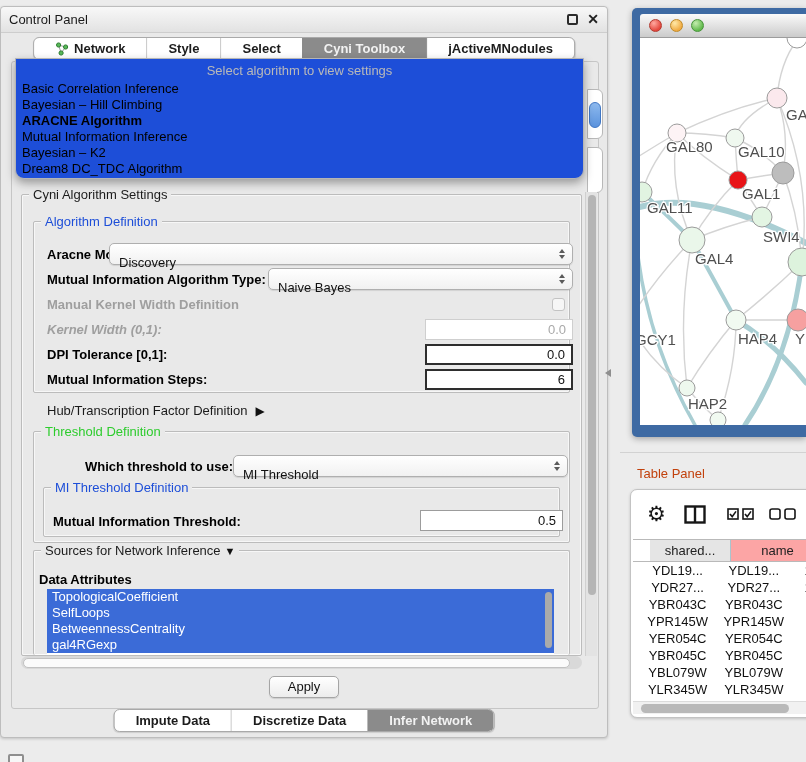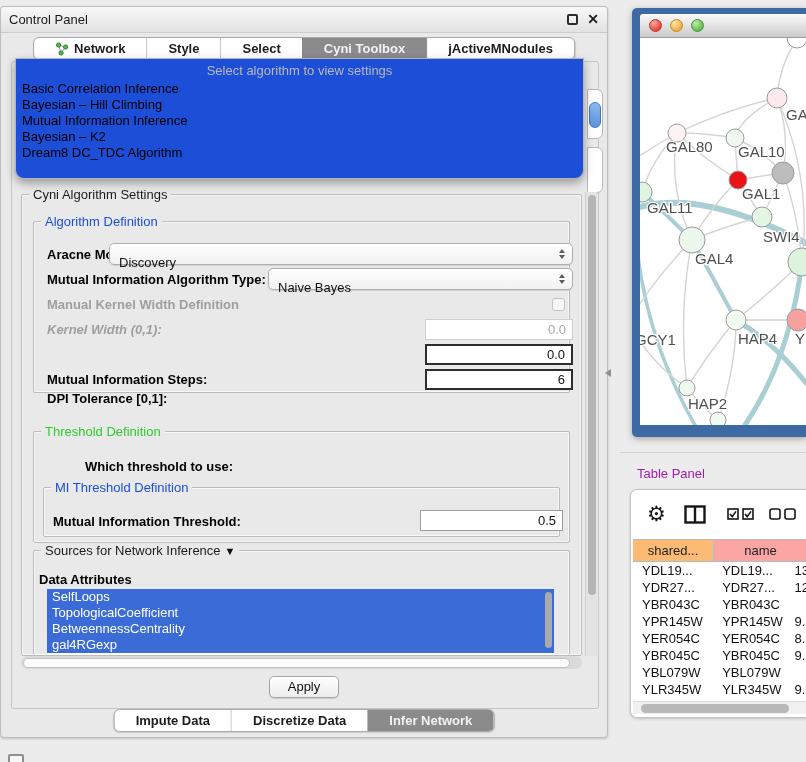--- a/index.html
+++ b/index.html
@@ -79,31 +79,31 @@
   .light{width:13px;height:13px;border-radius:50%;}
   .light.red{background:radial-gradient(circle at 35% 30%,#ffa9a0,#e4473d 70%);border:1px solid #b23a30;}
   .light.yellow{background:radial-gradient(circle at 35% 30%,#ffe9a8,#f0ab43 70%);border:1px solid #c08a27;}
   .light.green{background:radial-gradient(circle at 35% 30%,#c4ecae,#62ba4d 70%);border:1px solid #46933a;}
   .net-canvas{position:absolute;left:8px;top:30px;width:166px;height:387px;background:#ffffff;overflow:hidden;}
   .net-canvas svg{position:absolute;left:0;top:0;}
 
   .divider-arrow{position:absolute;left:605px;top:369px;width:0;height:0;border-top:4px solid transparent;border-bottom:4px solid transparent;border-right:6px solid #8f8f8f;}
 
   .tp-sep{position:absolute;left:620px;top:452px;width:186px;height:1px;background:#d2d2d2;}
-  .tp-title{position:absolute;left:637px;top:466px;font-size:13px;color:#a21caf;}
+  .tp-title{position:absolute;left:637px;top:466px;font-size:13px;color:#c2410c;}
 
   .table-window{position:absolute;left:630px;top:489px;width:200px;height:229px;background:#ffffff;border:1px solid #c3c3c3;border-radius:7px;box-shadow:0 1px 3px rgba(0,0,0,.18);overflow:hidden;}
   .tw-toolbar{position:absolute;left:0;top:0;width:100%;height:48px;display:flex;align-items:center;gap:0;padding-left:16px;}
   .tb-ic{display:flex;align-items:center;}
   .gear{font-size:21px;color:#161616;line-height:20px;}
   .tbl-head{position:absolute;left:2px;top:49px;display:flex;height:23px;border-top:1px solid #b9b9b9;border-bottom:1px solid #b9b9b9;}
   .th-cell{display:flex;align-items:center;justify-content:center;font-size:13px;color:#222;border-right:1px solid #a9c4cd;}
   .tbl-body{position:absolute;left:2px;top:72px;width:196px;}
   .t-row{display:flex;height:17px;line-height:17px;}
-  .t-cell{font-size:13px;color:#111;padding-left:9px;white-space:nowrap;overflow:hidden;}
+  .t-cell{font-size:13px;color:#111;padding-left:9px;white-space:nowrap;overflow:hidden;text-align:center;}
   .tw-hscroll{position:absolute;left:2px;top:211px;width:196px;height:13px;background:#f1f1f1;border-top:1px solid #dcdcdc;}
   .tw-hthumb{position:absolute;left:8px;top:2px;width:148px;height:9px;background:#b9b9b9;border-radius:5px;}
 
   .corner-icon{position:absolute;left:8px;top:754px;width:16px;height:14px;border:2px solid #8f8f8f;border-radius:2px;background:#f7f7f7;}
 </style>
 </head>
 <body>
 
 <div class="control-panel">
 
@@ -142,20 +142,21 @@
   <div class="panel-body"></div>
 
   <div class="frag" style="left:586px;top:82px;width:16px;height:50px;"></div>
   <div class="frag-pill" style="left:588px;top:95px;width:12px;height:26px;"></div>
   <div class="frag" style="left:586px;top:140px;width:16px;height:46px;"></div>
 
   <div class="algo-popup" id="algo-popup">
     <div class="algo-placeholder">Select algorithm to view settings</div>
   <div class="algo-item">Basic Correlation Inference</div>
       <div class="algo-item">Bayesian – Hill Climbing</div>
+      <div class="algo-item sel">ARACNE Algorithm</div>
       <div class="algo-item">Mutual Information Inference</div>
       <div class="algo-item">Bayesian – K2</div>
       <div class="algo-item">Dream8 DC_TDC Algorithm</div>
     </div>
 
   <div class="groupbox" style="left:20px;top:187px;width:561px;height:462px;">
     <span class="gb-title dark">Cyni Algorithm Settings</span>
   </div>
 
   <div class="groupbox" style="left:32px;top:214px;width:537px;height:172px;">
@@ -179,50 +180,60 @@
         <span class="tri-dn"></span>
       </span>
   </div>
 
   <span class="lbl disabled" style="left:46px;top:290px;">Manual Kernel Width Definition</span>
   <span class="chk" style="left:551px;top:291px;"></span>
 
   <span class="lbl disabled" style="left:46px;top:315px;font-style:italic;">Kernel Width (0,1):</span>
   <div class="tinput disabled" style="left:424px;top:312px;width:148px;">0.0</div>
 
-  <span class="lbl" style="left:46px;top:340px;margin-top:44px;">DPI Tolerance [0,1]:</span>
+  <span class="lbl" style="left:46px;top:340px;">DPI Tolerance [0,1]:</span>
   <div class="tinput strong" style="left:424px;top:337px;width:148px;">0.0</div>
 
   <span class="lbl" style="left:46px;top:365px;">Mutual Information Steps:</span>
   <div class="tinput strong" style="left:424px;top:362px;width:148px;">6</div>
 
+  <span class="lbl plain" style="left:46px;top:396px;">
+    <span>Hub/Transcription Factor Definition</span><span class="tri-right">▶</span>
+  </span>
 
   <div class="groupbox" style="left:32px;top:424px;width:537px;height:112px;">
     <span class="gb-title green">Threshold Definition</span>
   </div>
 
   <span class="lbl" style="left:84px;top:452px;">Which threshold to use:</span>
+  <div class="combo" style="left:232px;top:448px;width:335px;">
+    <span>MI Threshold</span>
+    <span class="spinner">
+        <span class="tri-up"></span>
+        <span class="tri-dn"></span>
+      </span>
+  </div>
 
   <div class="groupbox" style="left:42px;top:480px;width:517px;height:50px;">
     <span class="gb-title blue">MI Threshold Definition</span>
   </div>
   <span class="lbl" style="left:52px;top:507px;">Mutual Information Threshold:</span>
   <div class="tinput" style="left:419px;top:503px;width:143px;">0.5</div>
 
   <div class="groupbox" style="left:32px;top:543px;width:537px;height:105px;border-bottom:none;">
     <span class="gb-title dark">
       <span>Sources for Network Inference</span><span class="tri-down-ic">▼</span>
     </span>
   </div>
   <span class="lbl" style="left:38px;top:565px;">Data Attributes</span>
 
   <div class="src-list" id="src-list">
 
-  <div class="src-item">SelfLoops</div>
-      <div class="src-item">TopologicalCoefficient</div>
+  <div class="src-item">TopologicalCoefficient</div>
+      <div class="src-item">SelfLoops</div>
       <div class="src-item">BetweennessCentrality</div>
       <div class="src-item">gal4RGexp</div>
       <div class="src-scroll"></div>
     </div>
 
   <div class="vscroll-track">
       <div class="vscroll-thumb"></div>
     </div>
   <div class="hscroll-track">
       <div class="hscroll-thumb"></div>
@@ -337,21 +348,21 @@
     </span>
     <span class="tb-ic" style="margin-right:14px;">
       <svg width="27" height="12" viewBox="0 0 27 12">
           <rect x="1" y="1" width="10" height="10" rx="2" fill="none" stroke="#161616" stroke-width="1.6"></rect>
           <rect x="16" y="1" width="10" height="10" rx="2" fill="none" stroke="#161616" stroke-width="1.6"></rect>
         </svg>
     </span>
 
   </div>
   <div class="tbl-head" id="tbl-head">
-      <div class="th-cell" style="width: 81px; background: #fdba74;">shared...</div>
+      <div class="th-cell" style="width: 81px; background: #e5e5e5; margin-left: 17px;">shared...</div>
       <div class="th-cell" style="width: 94px; background: #fca5a5;">name</div>
       <div class="th-cell" style="width: 44px; background: rgb(195, 225, 236);"></div>
     </div>
   <div class="tbl-body" id="tbl-body">
       <div class="t-row">
         <div class="t-cell" style="width: 81px;">YDL19...</div>
         <div class="t-cell" style="width: 73px;">YDL19...</div>
         <div class="t-cell" style="width: 44px;">13</div>
       </div>
       <div class="t-row">

